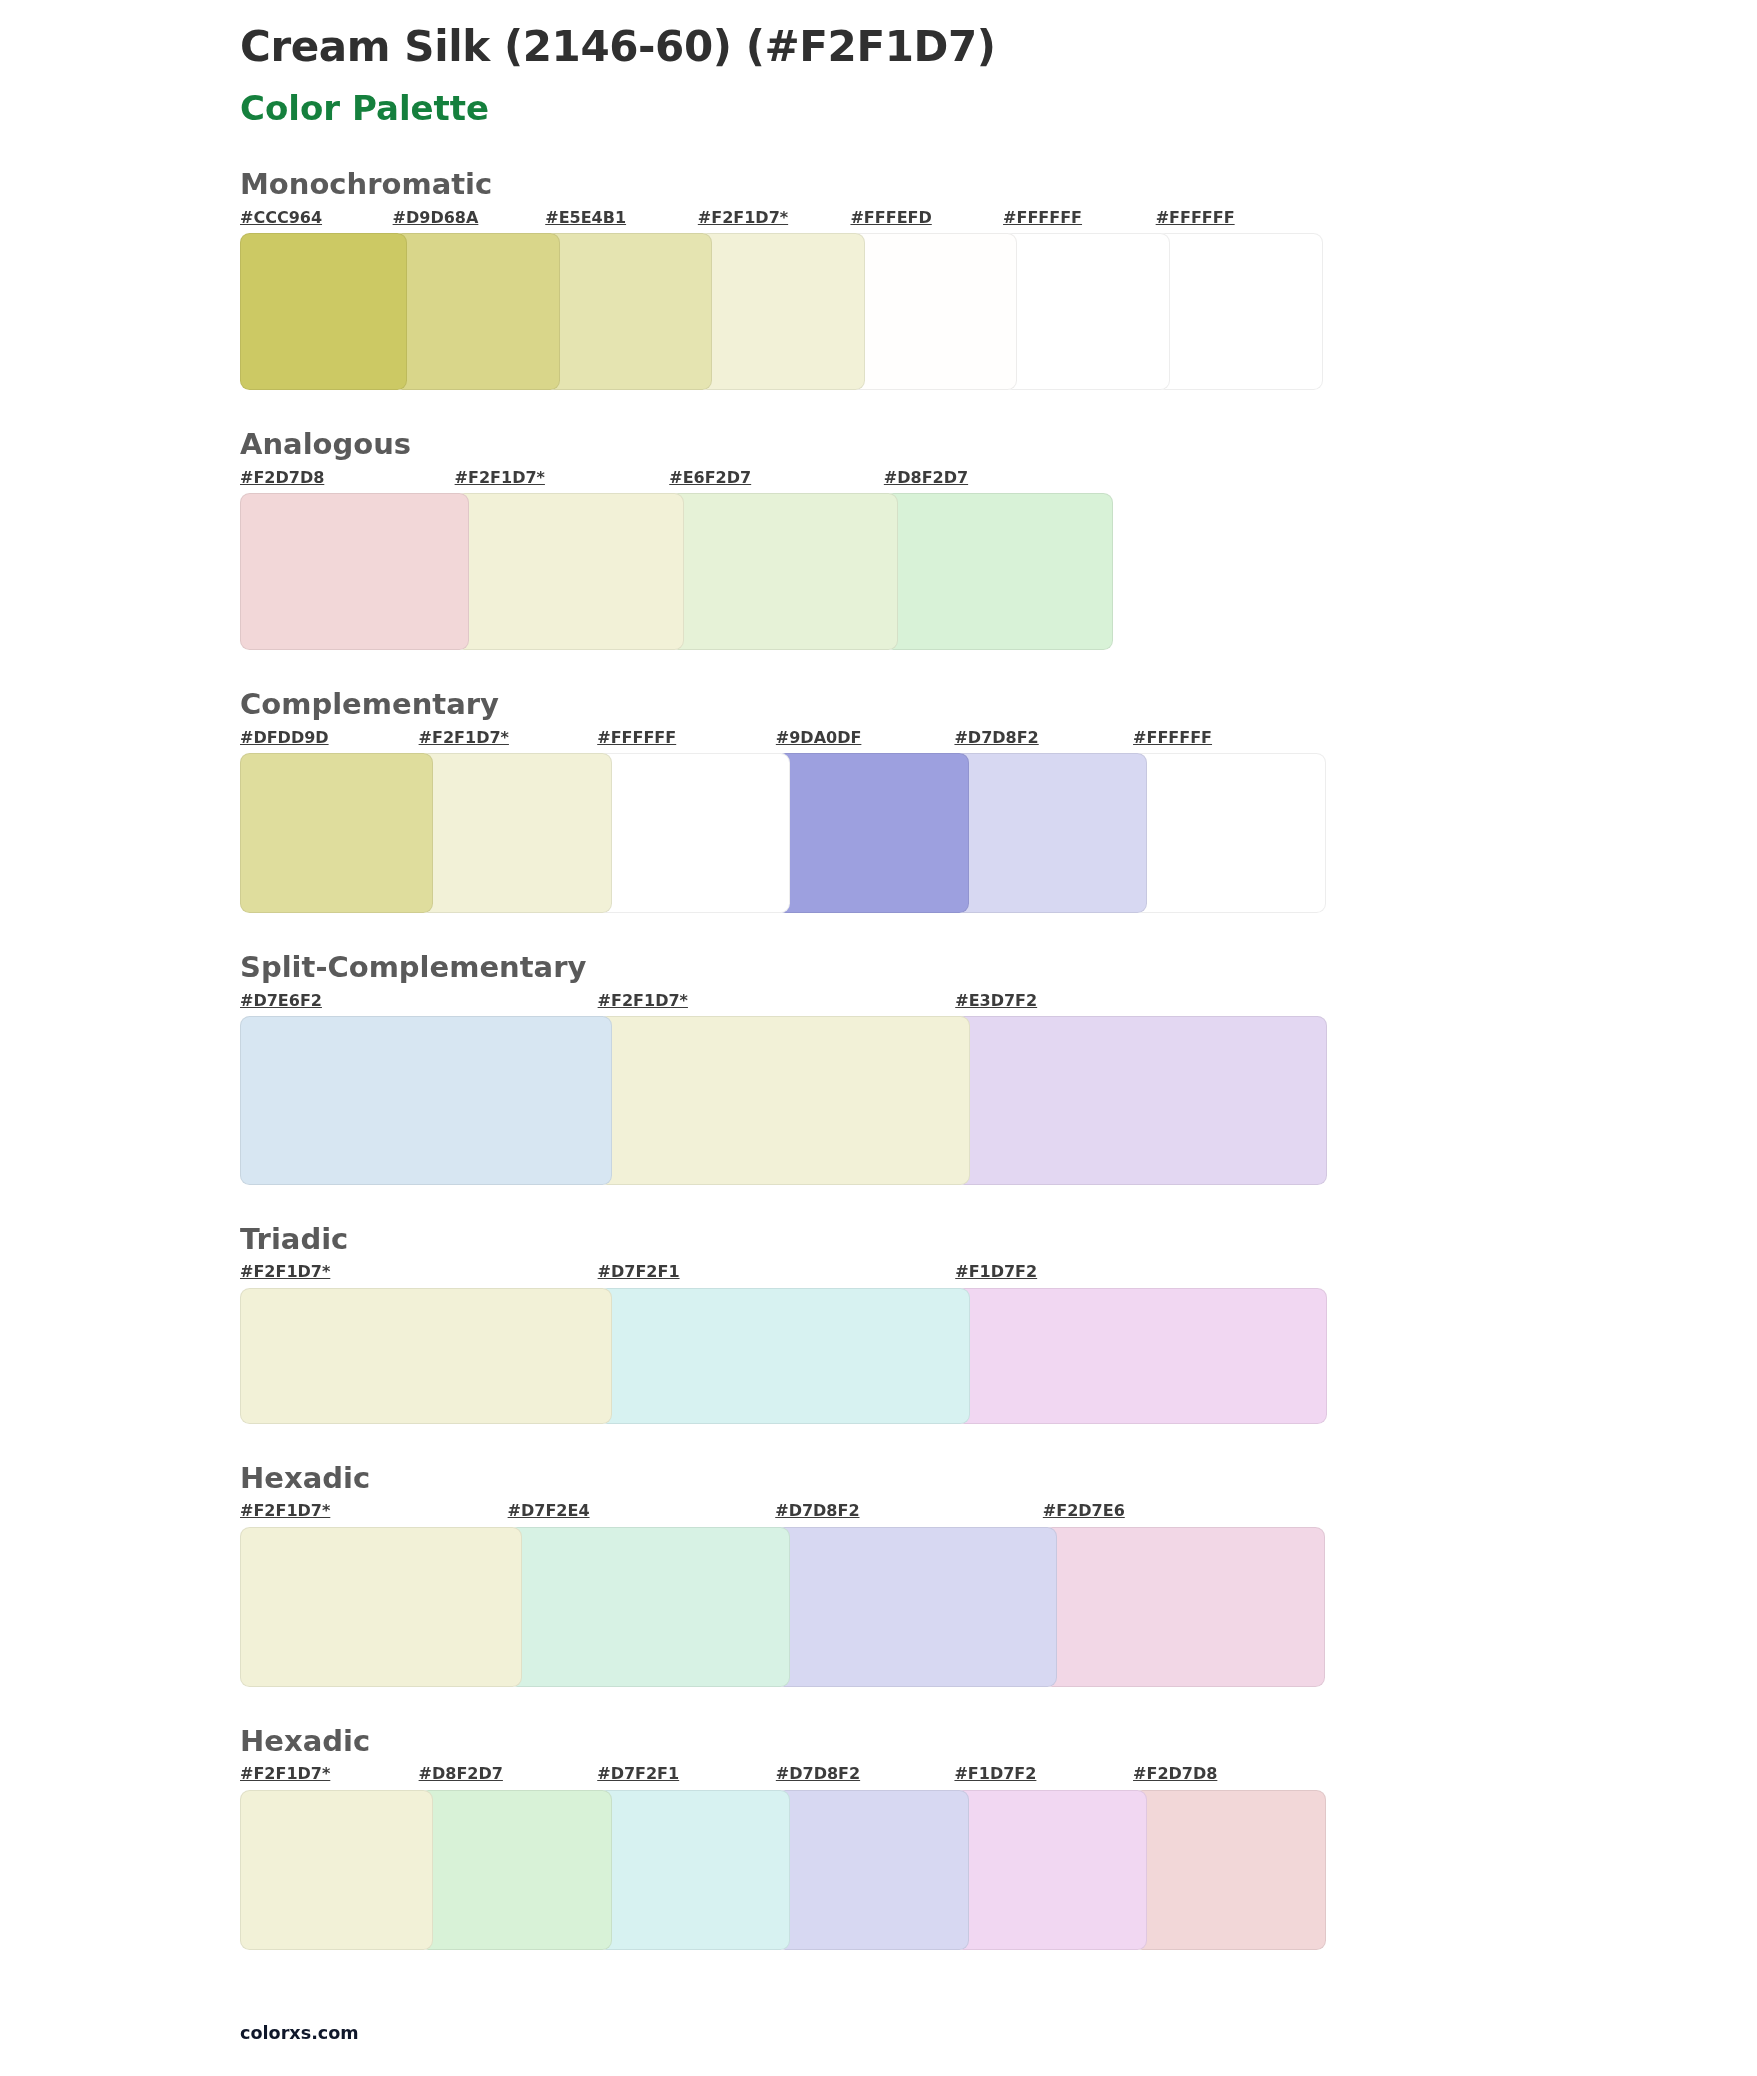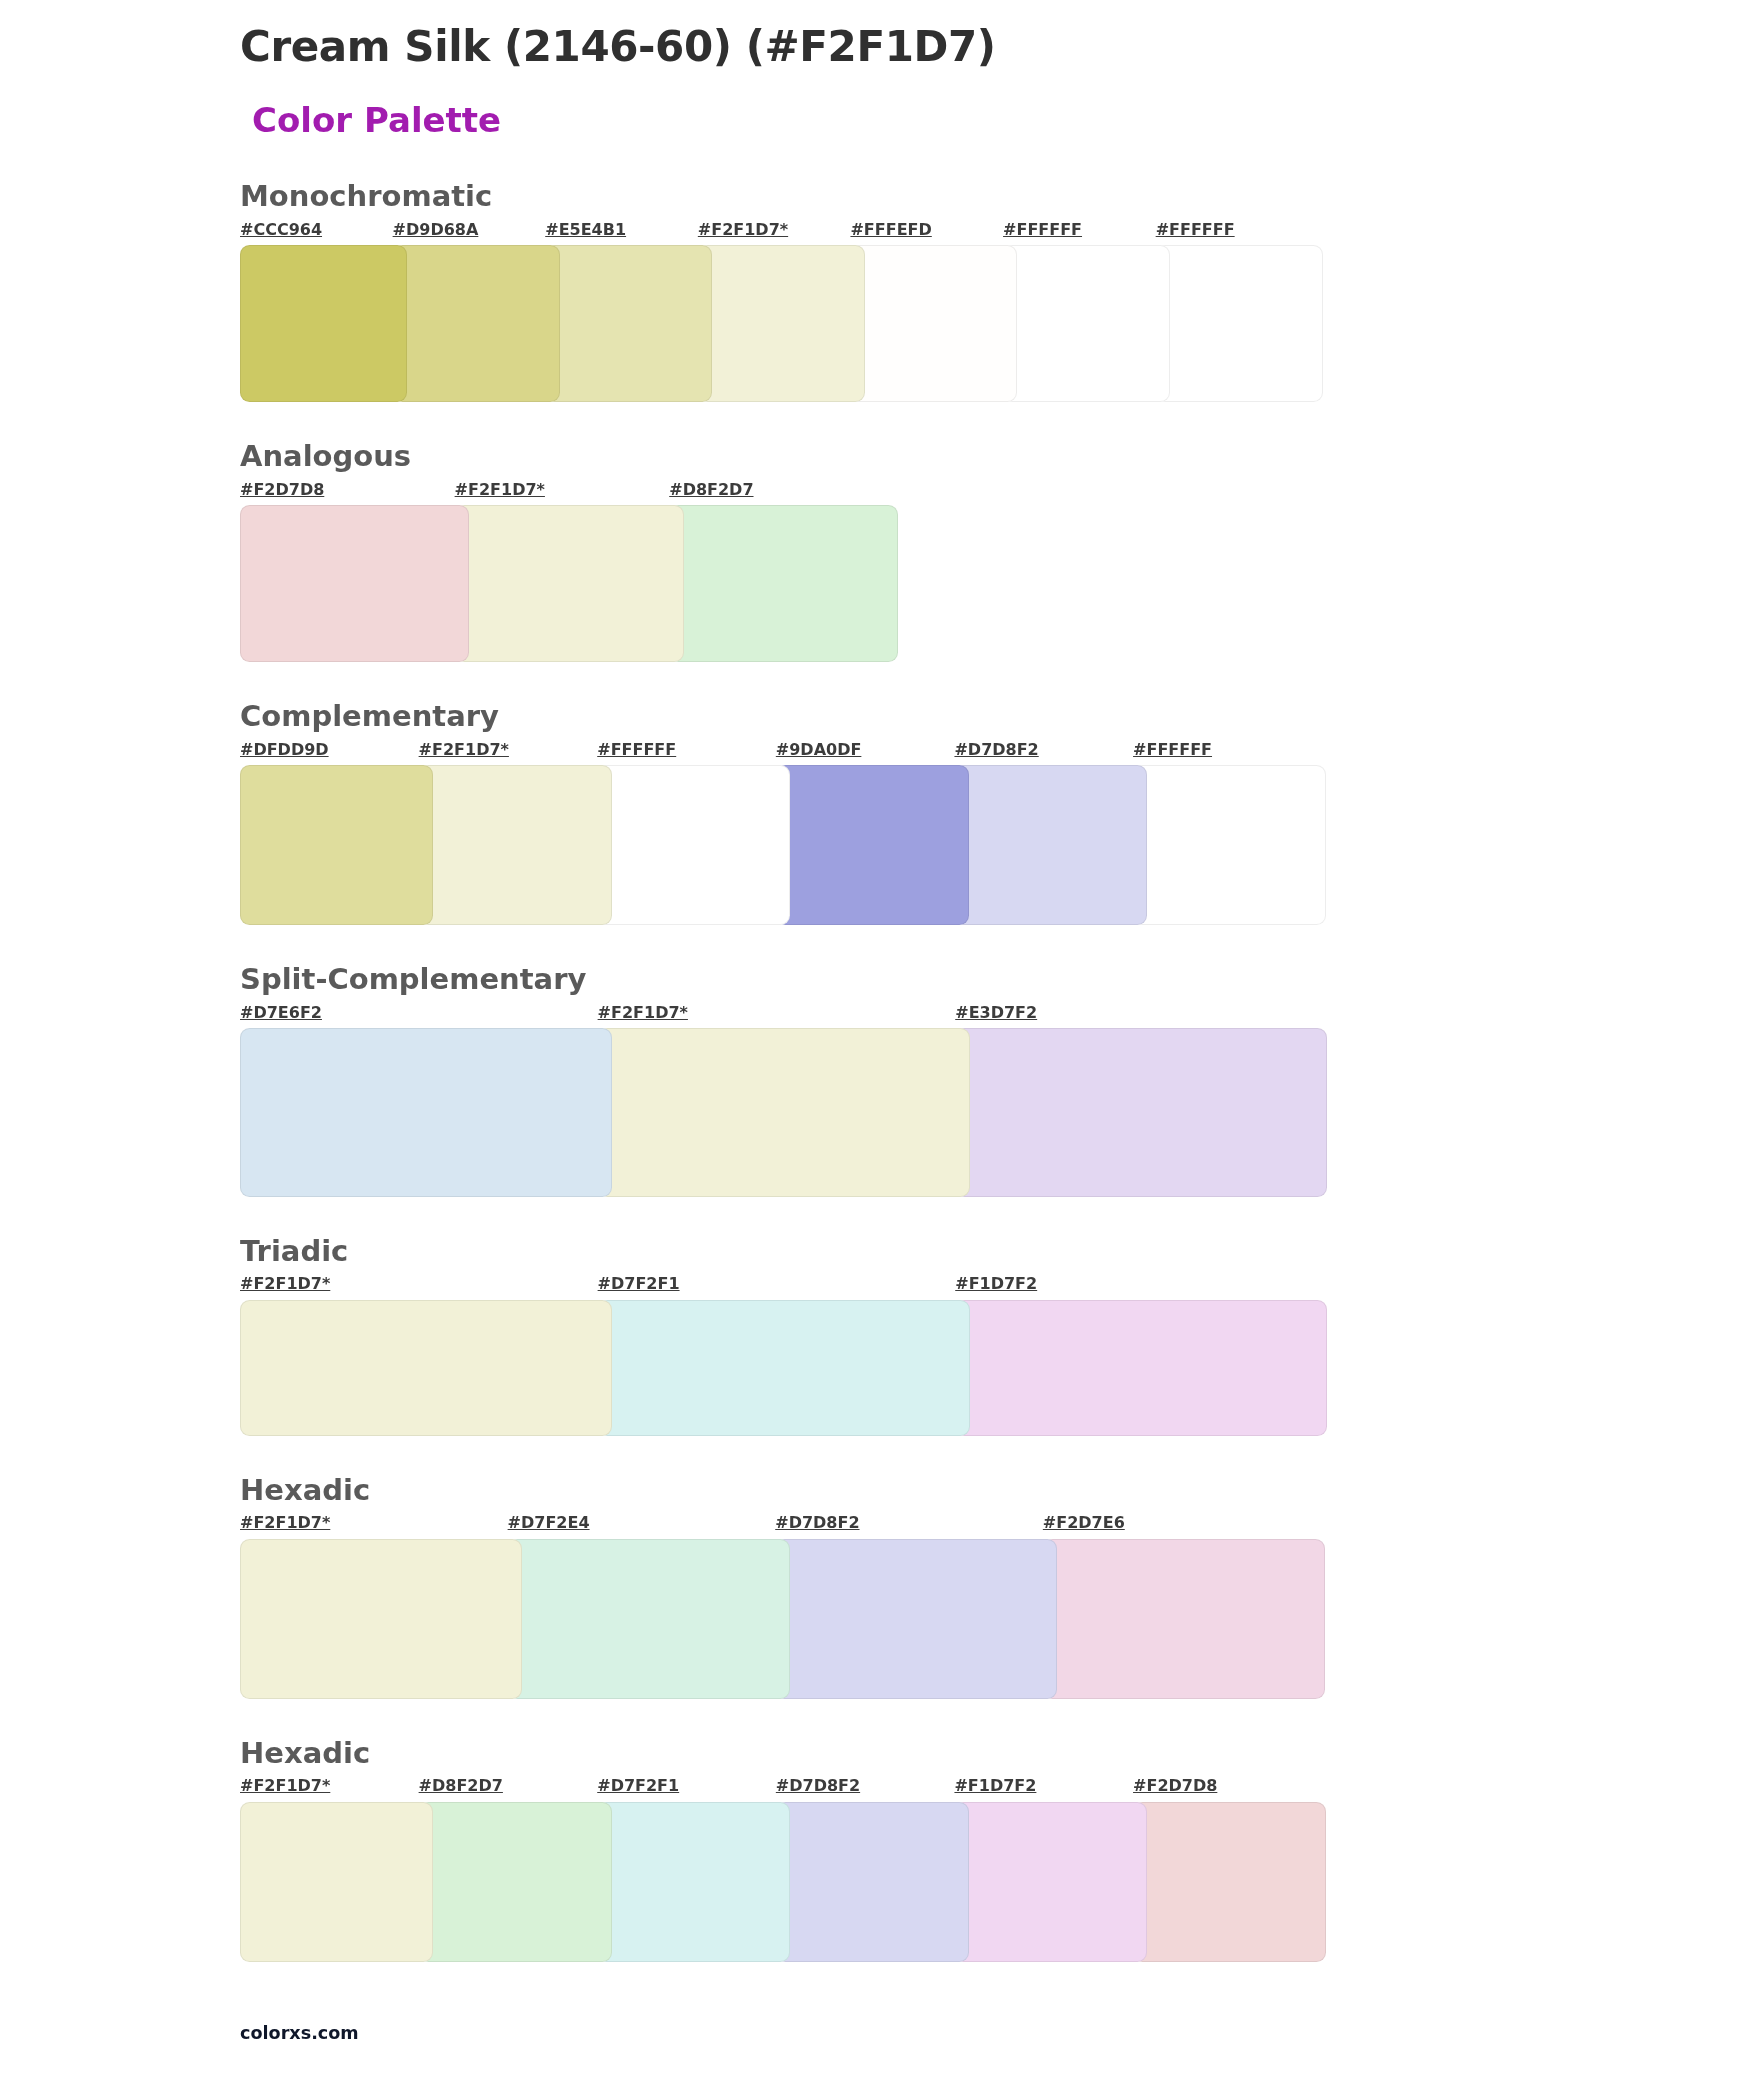--- a/index.html
+++ b/index.html
@@ -26,22 +26,22 @@
     font-weight: bold;
     color: #303030;
     letter-spacing: -0.4px;
     margin: 0;
     padding-top: 21px;
     line-height: 1.25;
   }
   .subtitle {
     font-size: 34px;
     font-weight: bold;
-    color: #a21caf;
-    margin: 12px;
+    color: #15803d;
+    margin: 0;
     padding-top: 12.8px;
     line-height: 1.3;
   }
   .section {
     margin-top: 35px;
   }
   .section-title {
     font-size: 29px;
     font-weight: bold;
     color: #5a5a5a;
@@ -125,20 +125,24 @@
         <div class="section-title">Analogous</div>
         <div class="swatch-row">
           <div class="swatch" style="width: 229px; margin-left: 0px; z-index: 5;">
             <div class="swatch-label">#F2D7D8</div>
             <div class="swatch-chip" style="height: 157px; background: rgb(242, 215, 216);"></div>
           </div>
           <div class="swatch" style="width: 229px; margin-left: -14.4px; z-index: 3;">
             <div class="swatch-label">#F2F1D7*</div>
             <div class="swatch-chip" style="height: 157px; background: rgb(242, 241, 215);"></div>
           </div>
+          <div class="swatch" style="width: 229px; margin-left: -14.4px; z-index: 2;">
+            <div class="swatch-label">#E6F2D7</div>
+            <div class="swatch-chip" style="height: 157px; background: rgb(230, 242, 215);"></div>
+          </div>
           <div class="swatch" style="width: 229px; margin-left: -14.4px; z-index: 1;">
             <div class="swatch-label">#D8F2D7</div>
             <div class="swatch-chip" style="height: 157px; background: rgb(216, 242, 215);"></div>
           </div>
         </div>
       </div>
       <div class="section">
         <div class="section-title">Complementary</div>
         <div class="swatch-row">
           <div class="swatch" style="width: 193px; margin-left: 0px; z-index: 6;">

